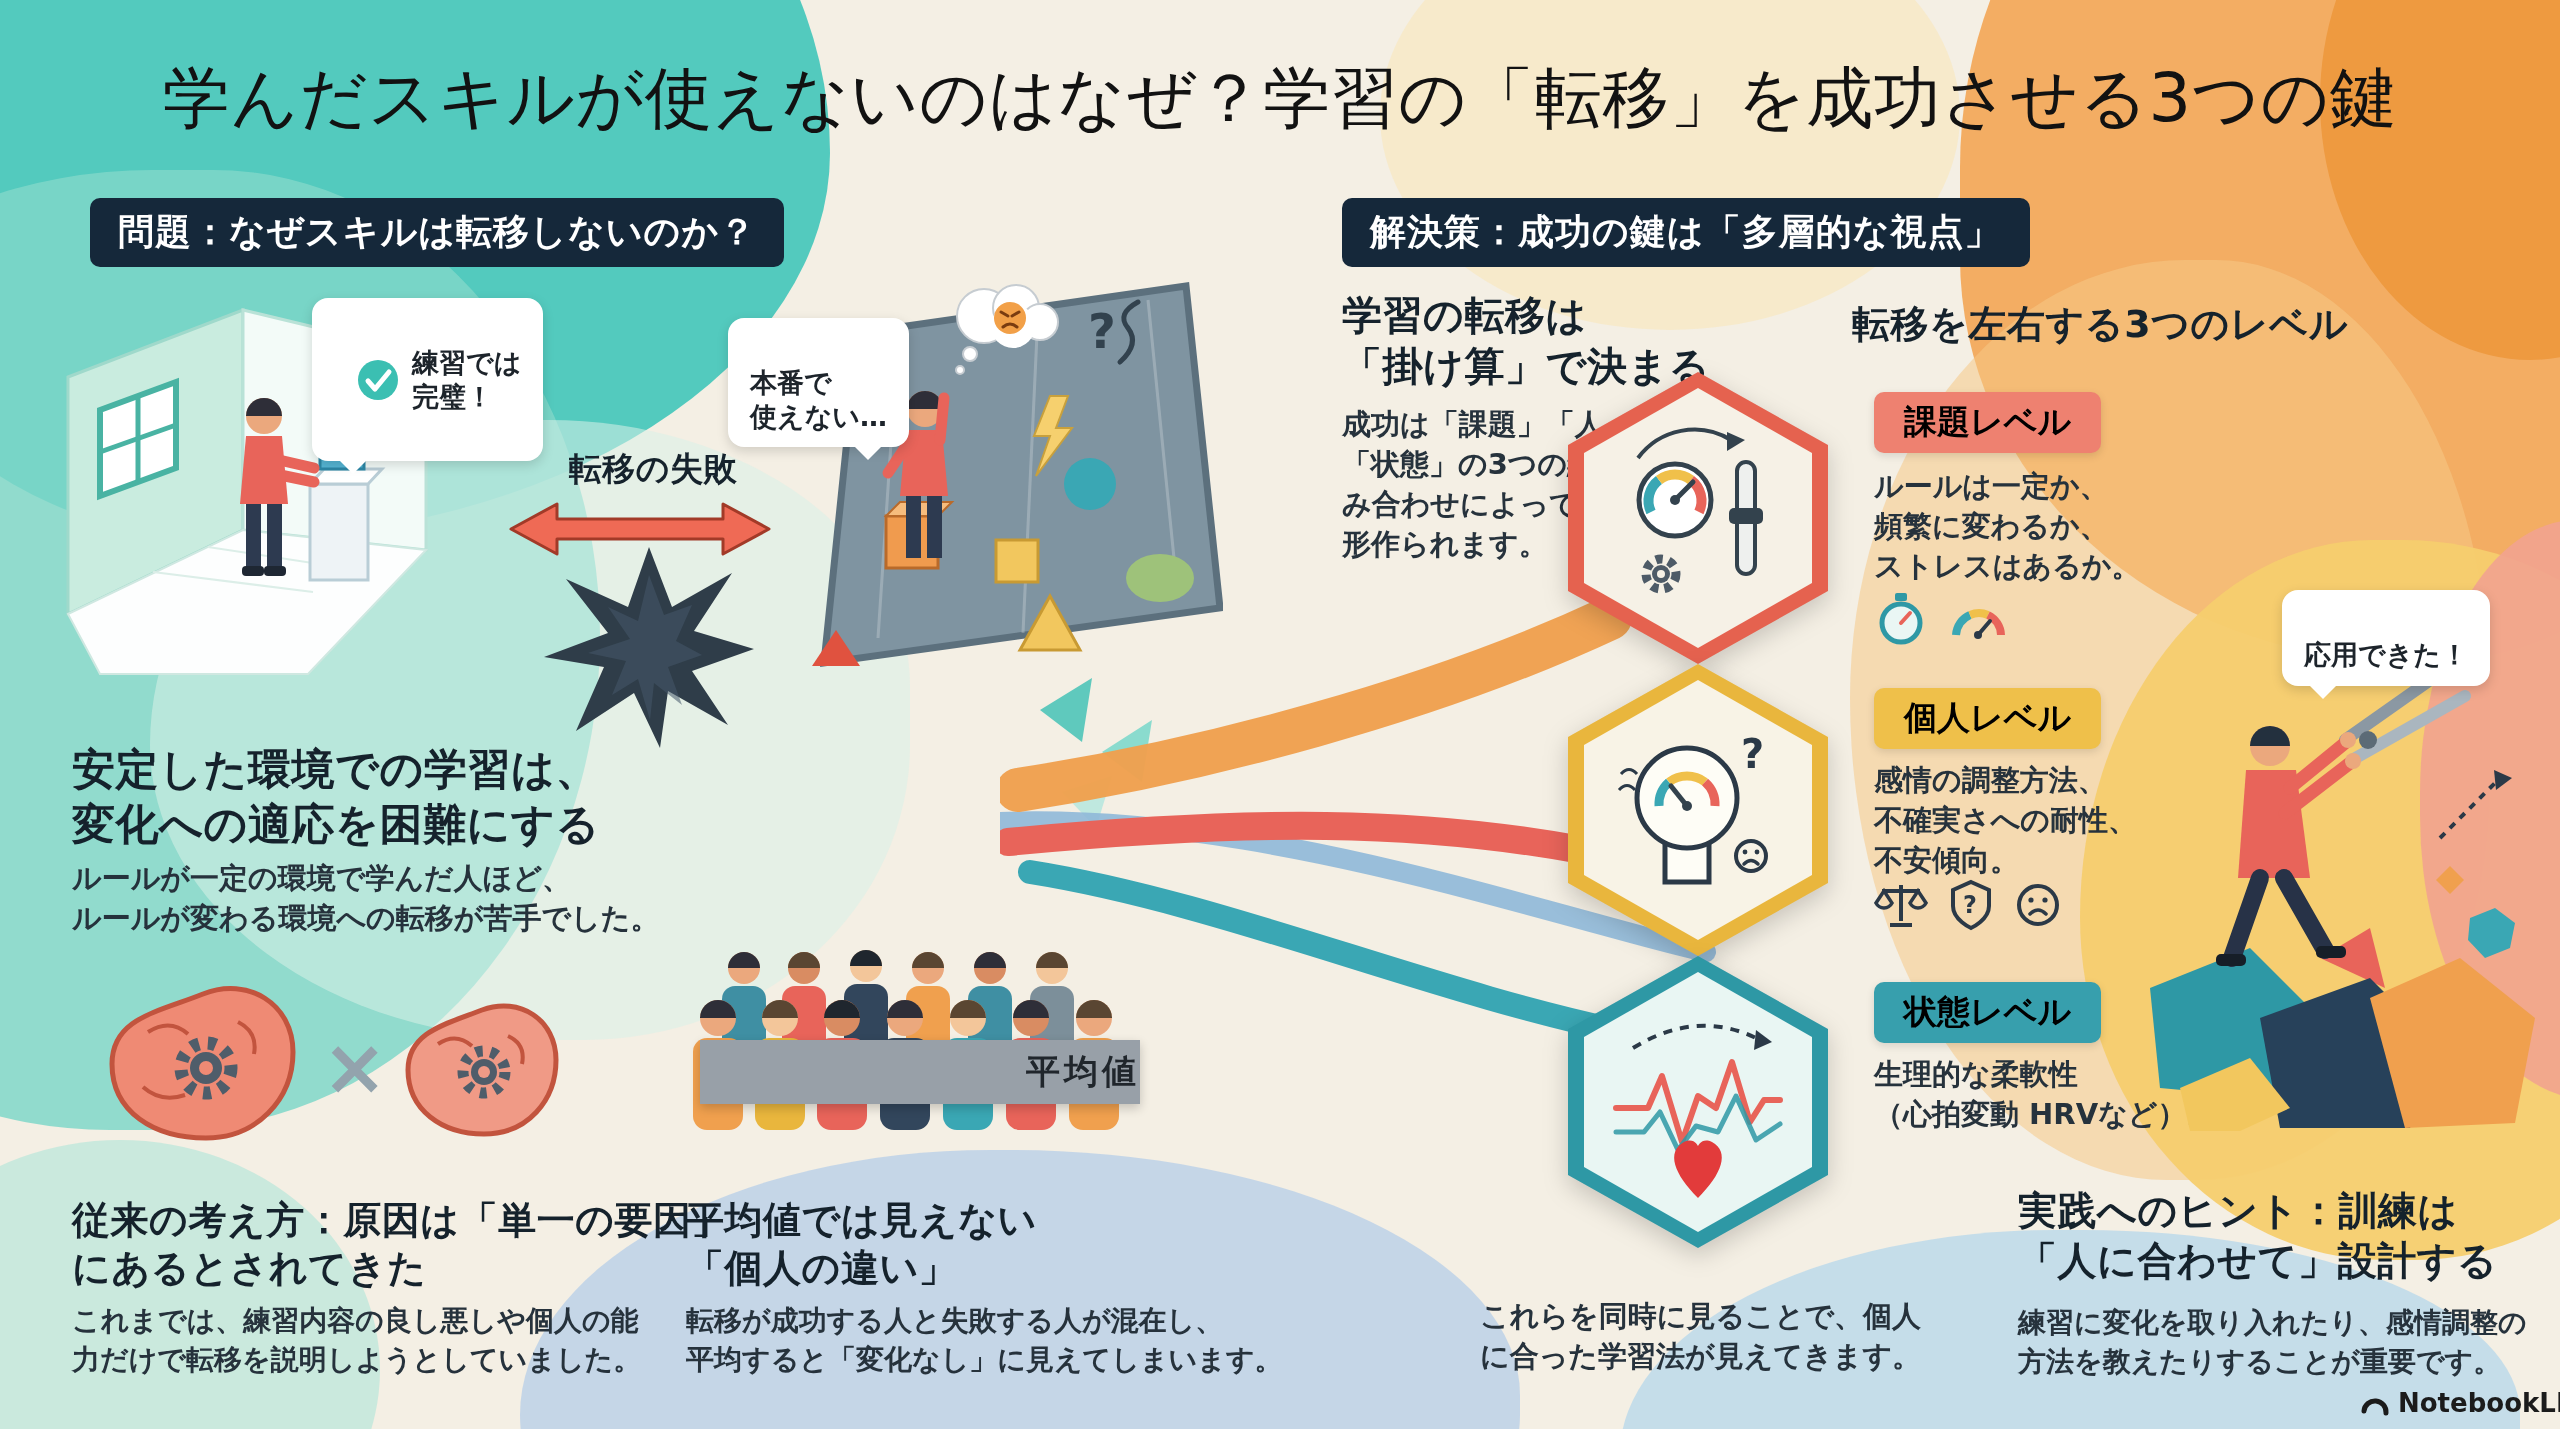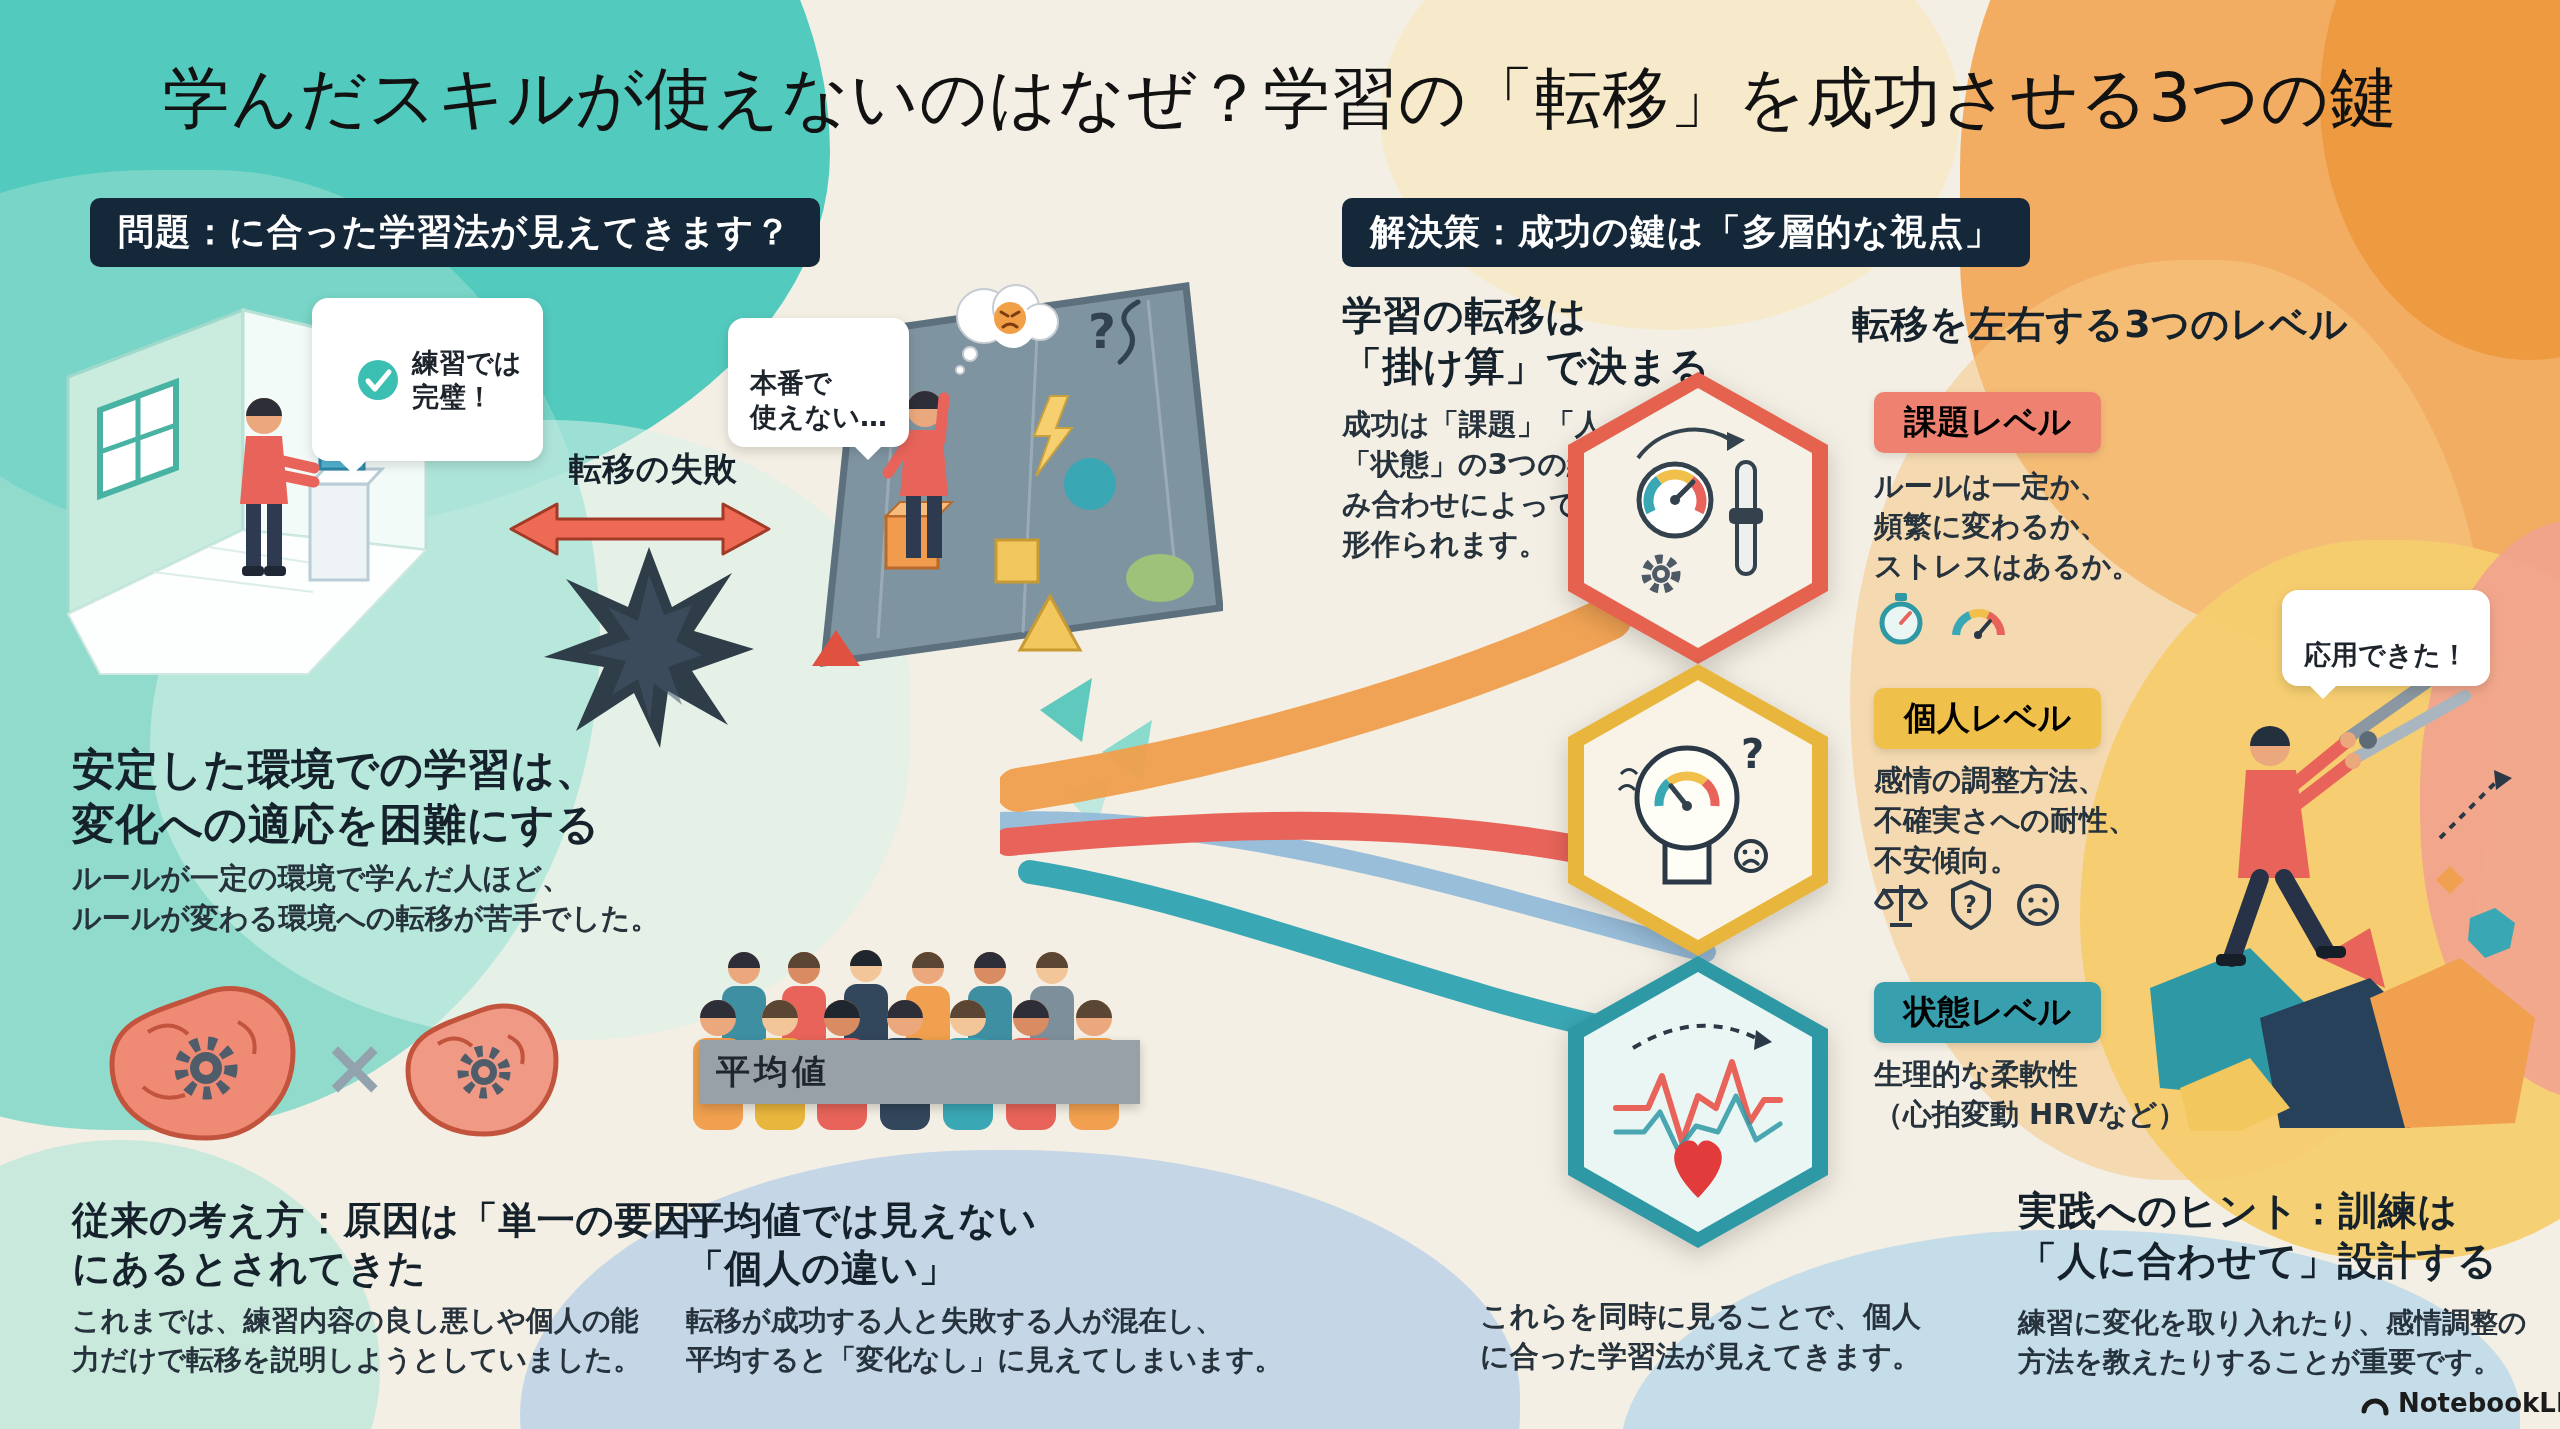--- a/index.html
+++ b/index.html
@@ -19,22 +19,22 @@
   .bubble::after { content:""; position:absolute; width:0; height:0; border:15px solid transparent; bottom:-28px; }
   .tail-bl::after { left:26px; border-top-color:#ffffff; }
   .tail-br::after { right:26px; border-top-color:#ffffff; }
   .bubble-row { display:flex; align-items:center; gap:12px; }
   .pill { display:inline-block; padding:8px 30px; border-radius:10px; font-size:33px; font-weight:700; color:#000000;
           box-shadow:0 3px 8px rgba(0,0,0,.12); }
   .hex-wrap { position:absolute; width:260px; height:292px; z-index:3; filter:drop-shadow(0 8px 12px rgba(0,0,0,.18)); }
   .hex { position:absolute; inset:0; clip-path:polygon(50% 0,100% 25%,100% 75%,50% 100%,0 75%,0 25%); }
   .hex-inner { position:absolute; inset:16px; clip-path:polygon(50% 0,100% 25%,100% 75%,50% 100%,0 75%,0 25%);
                display:flex; align-items:center; justify-content:center; }
-  .banner { z-index:4; background:#98a0a8; color:#20262c; text-align:left; font-weight:800; font-size:34px;
-            padding:9px 16px; box-shadow:0 4px 10px rgba(0,0,0,.2); letter-spacing:4px; }
+  .banner { z-index:4; background:#98a0a8; color:#20262c; text-align:right; font-weight:800; font-size:34px;
+            padding:9px 0; box-shadow:0 4px 10px rgba(0,0,0,.2); letter-spacing:4px; }
   .times { font-size:78px; font-weight:700; color:#93a3ad; z-index:3; }
   .icon-row { display:flex; gap:20px; align-items:center; z-index:3; }
   .footer-brand { display:flex; align-items:center; gap:8px; font-size:26px; font-weight:700; color:#1b1b1b; z-index:5; }
   svg { display:block; }
   .illus { z-index:2; }
 </style>
 </head>
 <body>
 
 <div class="canvas">
@@ -57,21 +57,21 @@
     <polygon points="102,192 152,160 142,222" fill="#8adbce"></polygon>
     <polygon points="62,232 112,216 96,268" fill="#bfe8df"></polygon>
     <path d="M0,262 C160,256 330,292 480,332 S660,382 706,392" stroke="#8fb8d8" stroke-width="20" fill="none" opacity=".9" stroke-linecap="round"></path>
     <path d="M18,230 C200,202 430,142 610,58" stroke="#f0a04e" stroke-width="44" fill="none" opacity=".97" stroke-linecap="round"></path>
     <path d="M8,282 C220,262 430,252 648,304" stroke="#e8645a" stroke-width="28" fill="none" stroke-linecap="round"></path>
     <path d="M30,312 C220,342 430,432 624,472" stroke="#3aa7b4" stroke-width="24" fill="none" stroke-linecap="round"></path>
   </svg>
 
   <div class="abs layer h" style="left:0; top:56px; width:2560px; text-align:center; font-size:67px; font-weight:400; color:#121212;">学んだスキルが使えないのはなぜ？学習の「転移」を成功させる3つの鍵</div>
 
-  <div class="abs badge" style="left:90px; top:198px;">問題：に合った学習法が見えてきます？</div>
+  <div class="abs badge" style="left:90px; top:198px;">問題：なぜスキルは転移しないのか？</div>
   <div class="abs badge" style="left:1342px; top:198px;">解決策：成功の鍵は「多層的な視点」</div>
 
   <svg class="abs illus" style="left:58px; top:282px;" width="430" height="400" viewBox="0 0 430 400">
     <polygon points="10,95 185,28 185,248 10,332" fill="#c9ecdf" stroke="#9fd9cb" stroke-width="3"></polygon>
     <polygon points="185,28 368,72 368,268 185,248" fill="#f3fbf8" stroke="#b9e2d7" stroke-width="3"></polygon>
     <polygon points="10,332 185,248 368,268 250,392 42,392" fill="#fdfefe" stroke="#cfe8e1" stroke-width="2"></polygon>
     <line x1="95" y1="290" x2="255" y2="310" stroke="#dceee8" stroke-width="2"></line>
     <line x1="150" y1="265" x2="300" y2="288" stroke="#dceee8" stroke-width="2"></line>
     <polygon points="42,128 118,100 118,186 42,214" fill="#ffffff" stroke="#49b3a3" stroke-width="6"></polygon>
     <line x1="80" y1="114" x2="80" y2="200" stroke="#49b3a3" stroke-width="5"></line>

